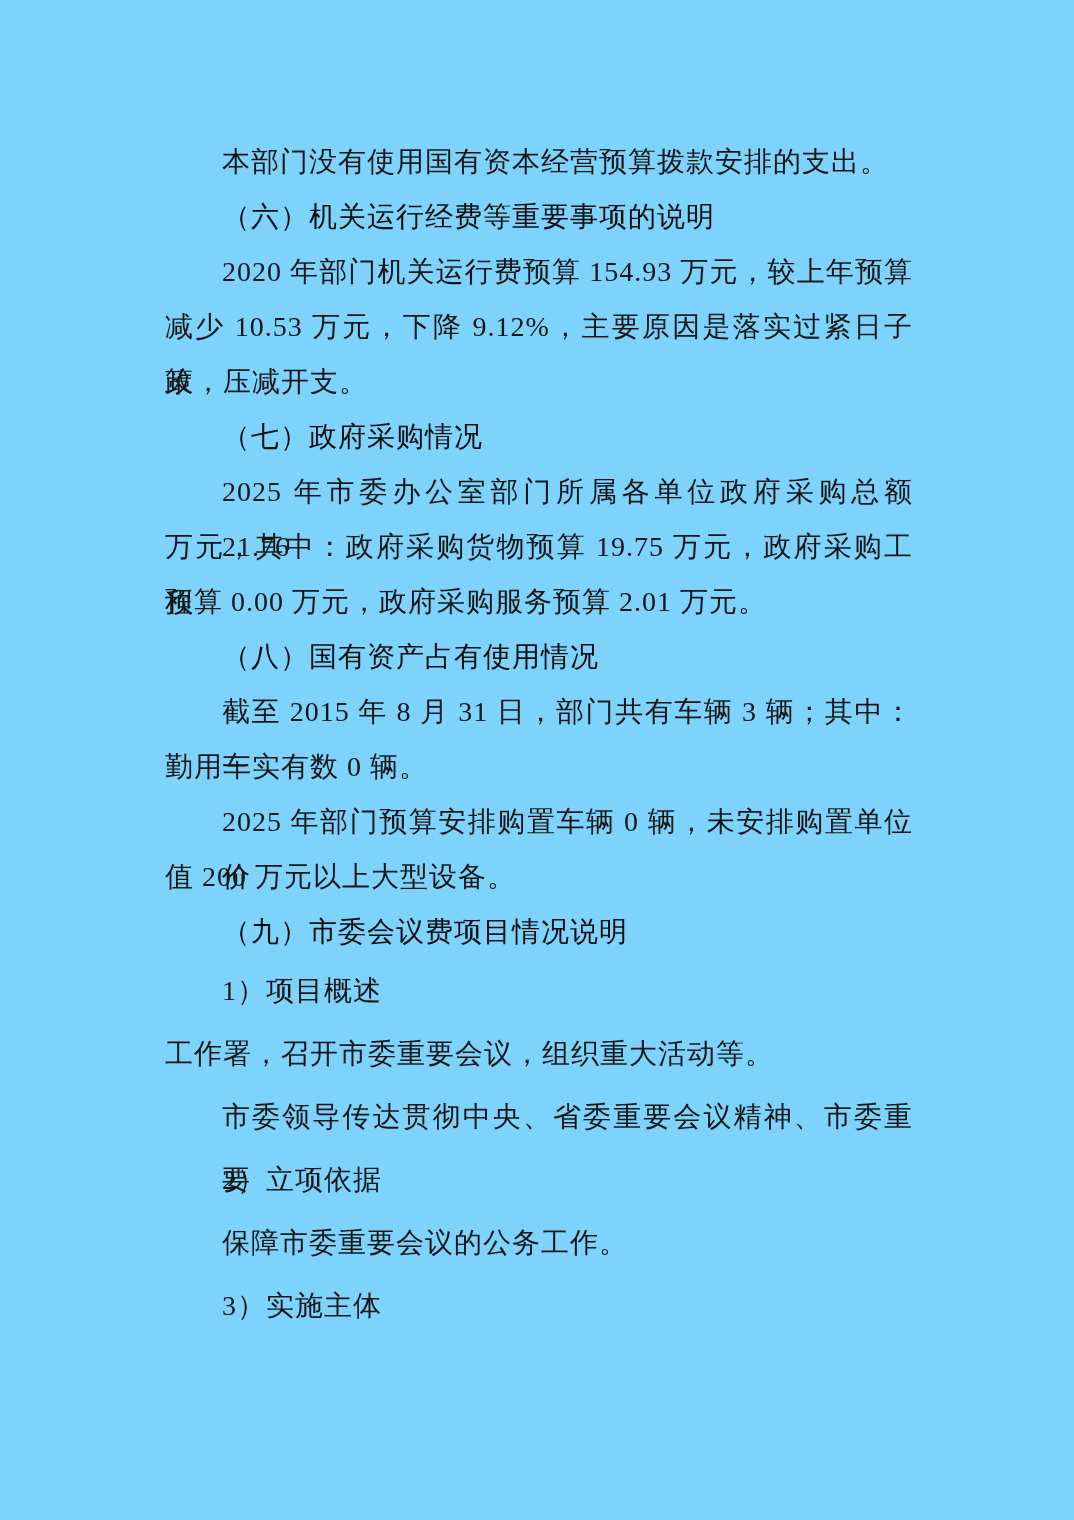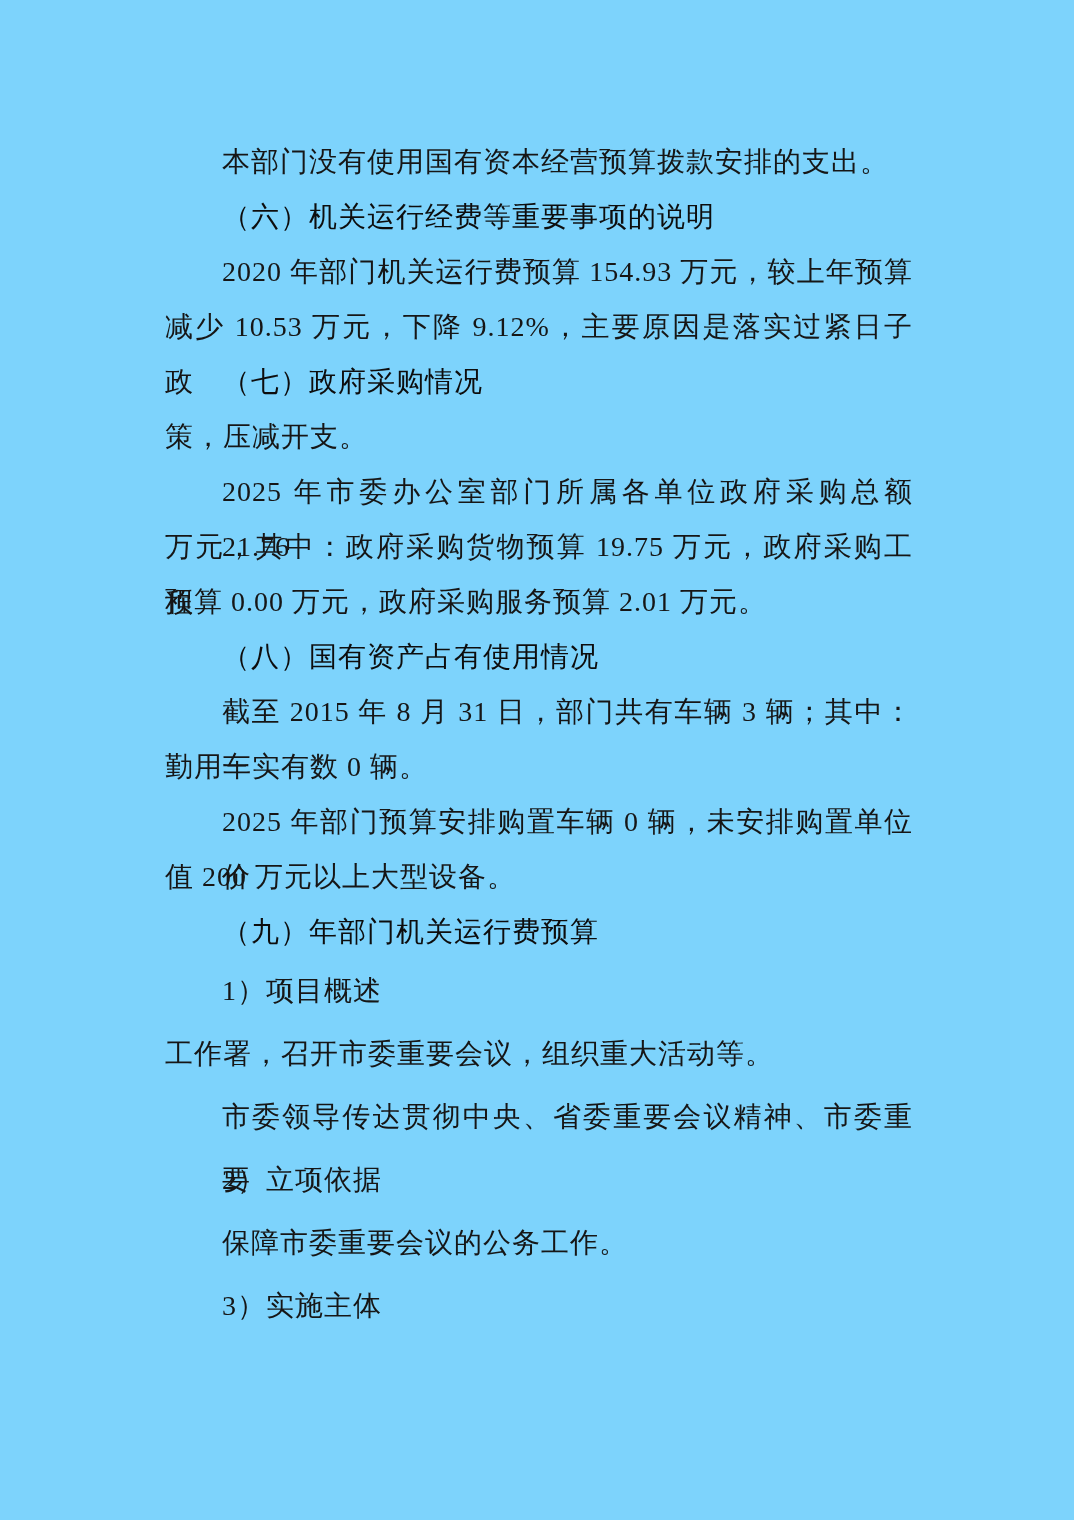--- a/index.html
+++ b/index.html
@@ -49,31 +49,31 @@
 </style>
 </head>
 <body>
 
 <div class="page">
   <div class="text-block" id="doc-lines">
       <div class="line body ga indent">本部门没有使用国有资本经营预算拨款安排的支出。</div>
       <div class="line heading ga indent">（六）机关运行经费等重要事项的说明</div>
       <div class="line body ga indent fill">2020 年部门机关运行费预算 154.93 万元，较上年预算</div>
       <div class="line body ga fill">减少 10.53 万元，下降 9.12%，主要原因是落实过紧日子政</div>
+      <div class="line body ga">策，压减开支。</div>
       <div class="line heading ga indent">（七）政府采购情况</div>
-      <div class="line body ga">策，压减开支。</div>
       <div class="line body ga indent fill">2025 年市委办公室部门所属各单位政府采购总额 21.76</div>
       <div class="line body ga fill">万元，其中：政府采购货物预算 19.75 万元，政府采购工程</div>
       <div class="line body ga">预算 0.00 万元，政府采购服务预算 2.01 万元。</div>
       <div class="line heading ga indent">（八）国有资产占有使用情况</div>
       <div class="line body ga indent fill">截至 2015 年 8 月 31 日，部门共有车辆 3 辆；其中：一</div>
       <div class="line body ga">勤用车实有数 0 辆。</div>
       <div class="line body ga indent fill">2025 年部门预算安排购置车辆 0 辆，未安排购置单位价</div>
       <div class="line body ga">值 200 万元以上大型设备。</div>
-      <div class="line heading ga indent">（九）年部门机关运行费预算</div>
+      <div class="line heading ga indent">（九）市委会议费项目情况说明</div>
       <div class="line body gb indent">1）项目概述</div>
       <div class="line body gb">工作署，召开市委重要会议，组织重大活动等。</div>
       <div class="line body gb indent fill">市委领导传达贯彻中央、省委重要会议精神、市委重要</div>
       <div class="line body gb indent">2）立项依据</div>
       <div class="line body gb indent">保障市委重要会议的公务工作。</div>
       <div class="line body gb indent">3）实施主体</div>
     </div>
 </div>
 
 </body></html>

